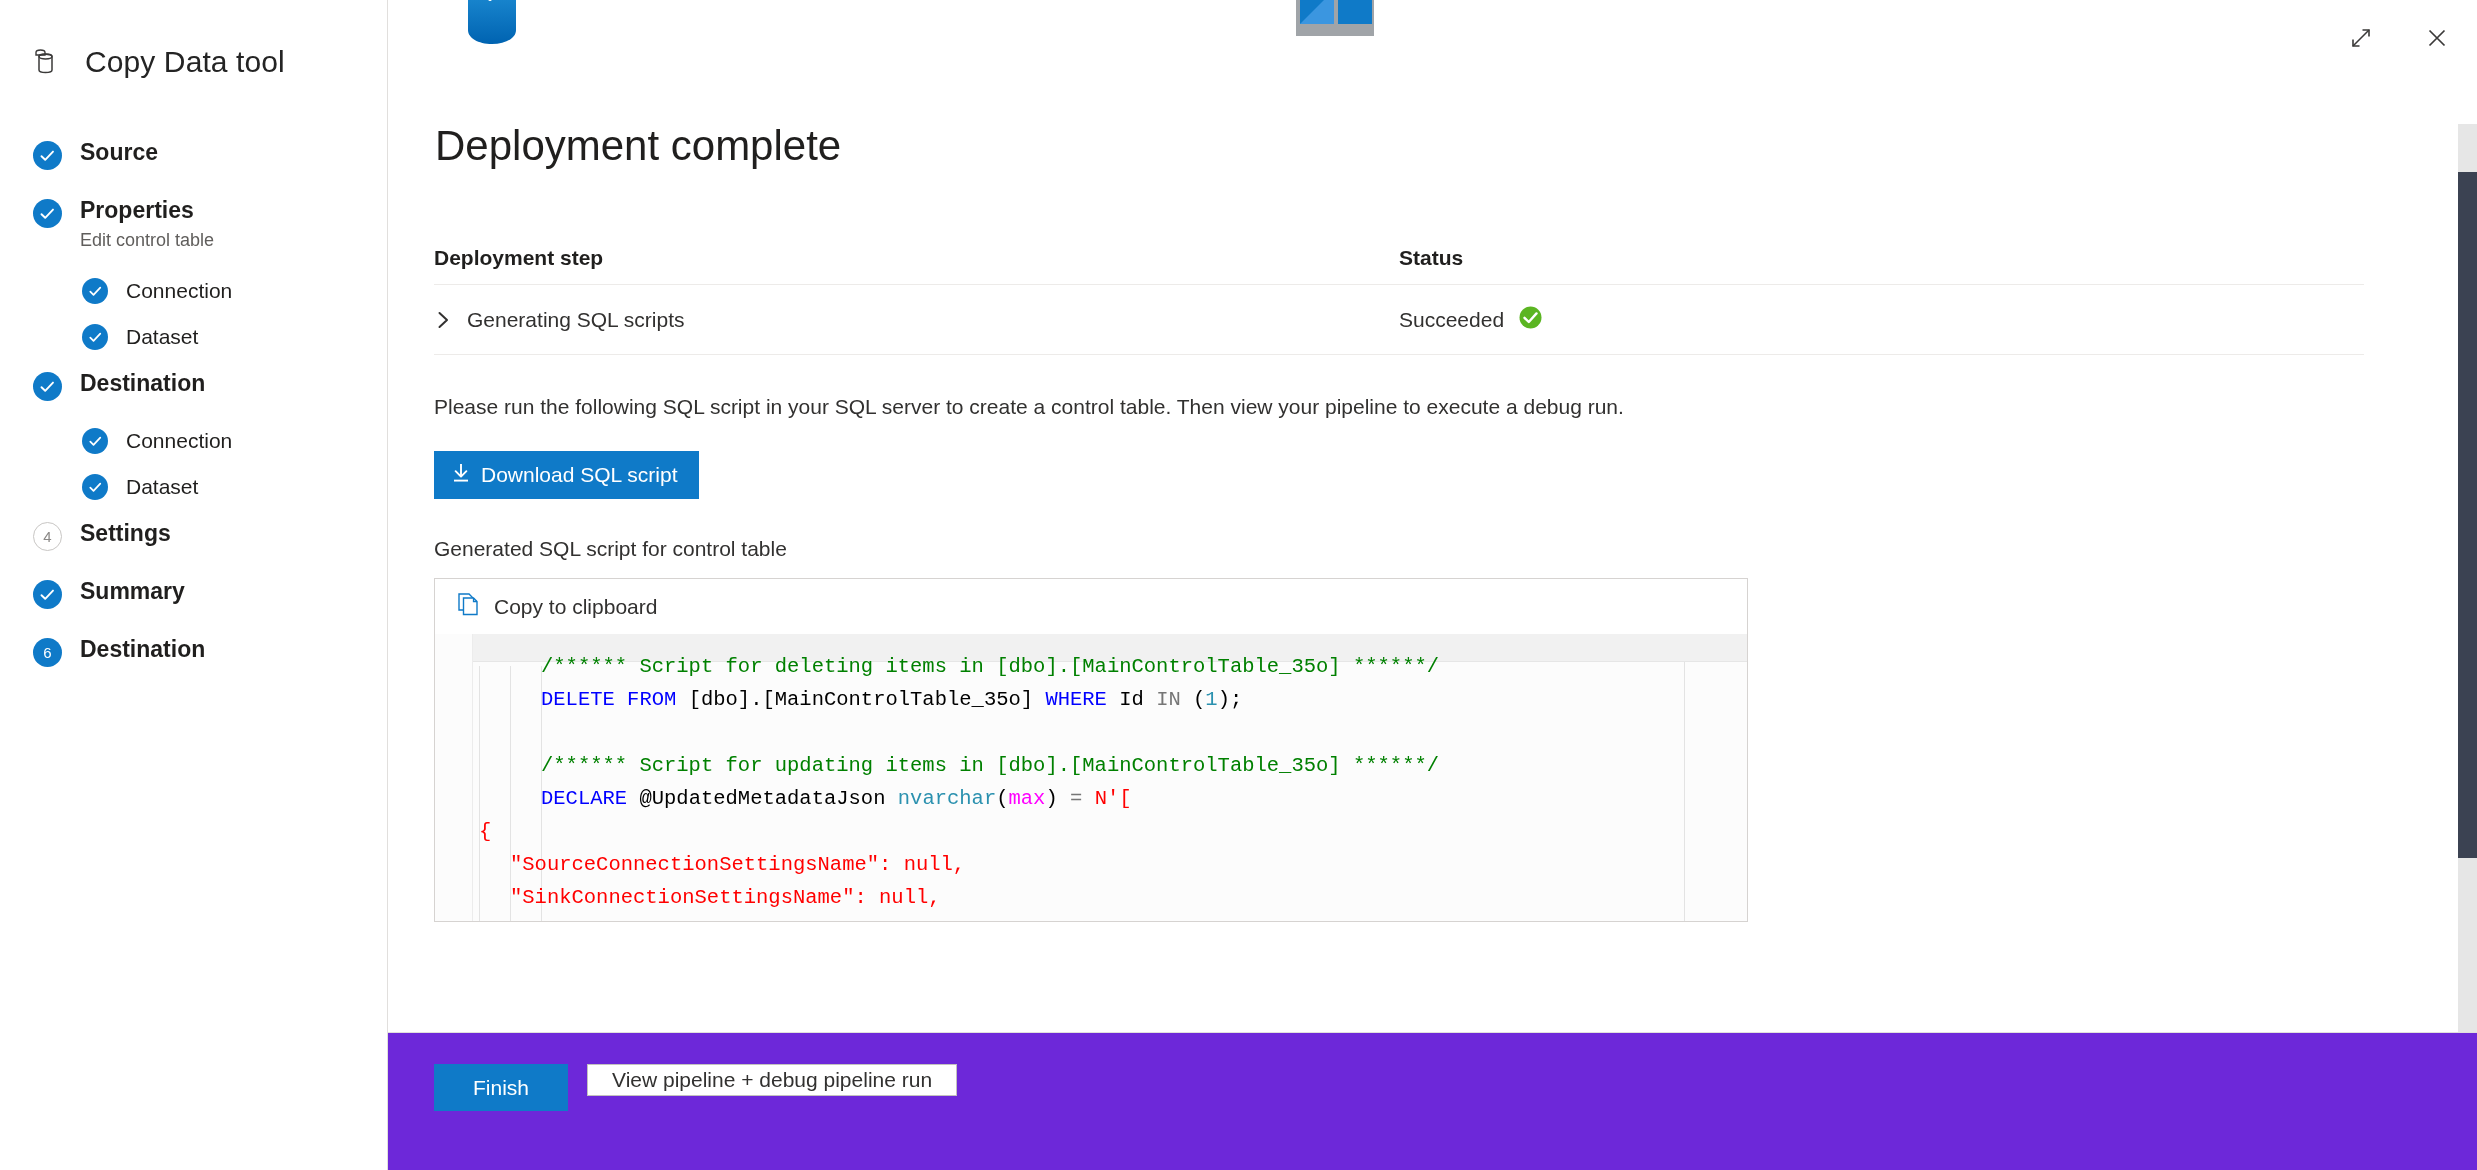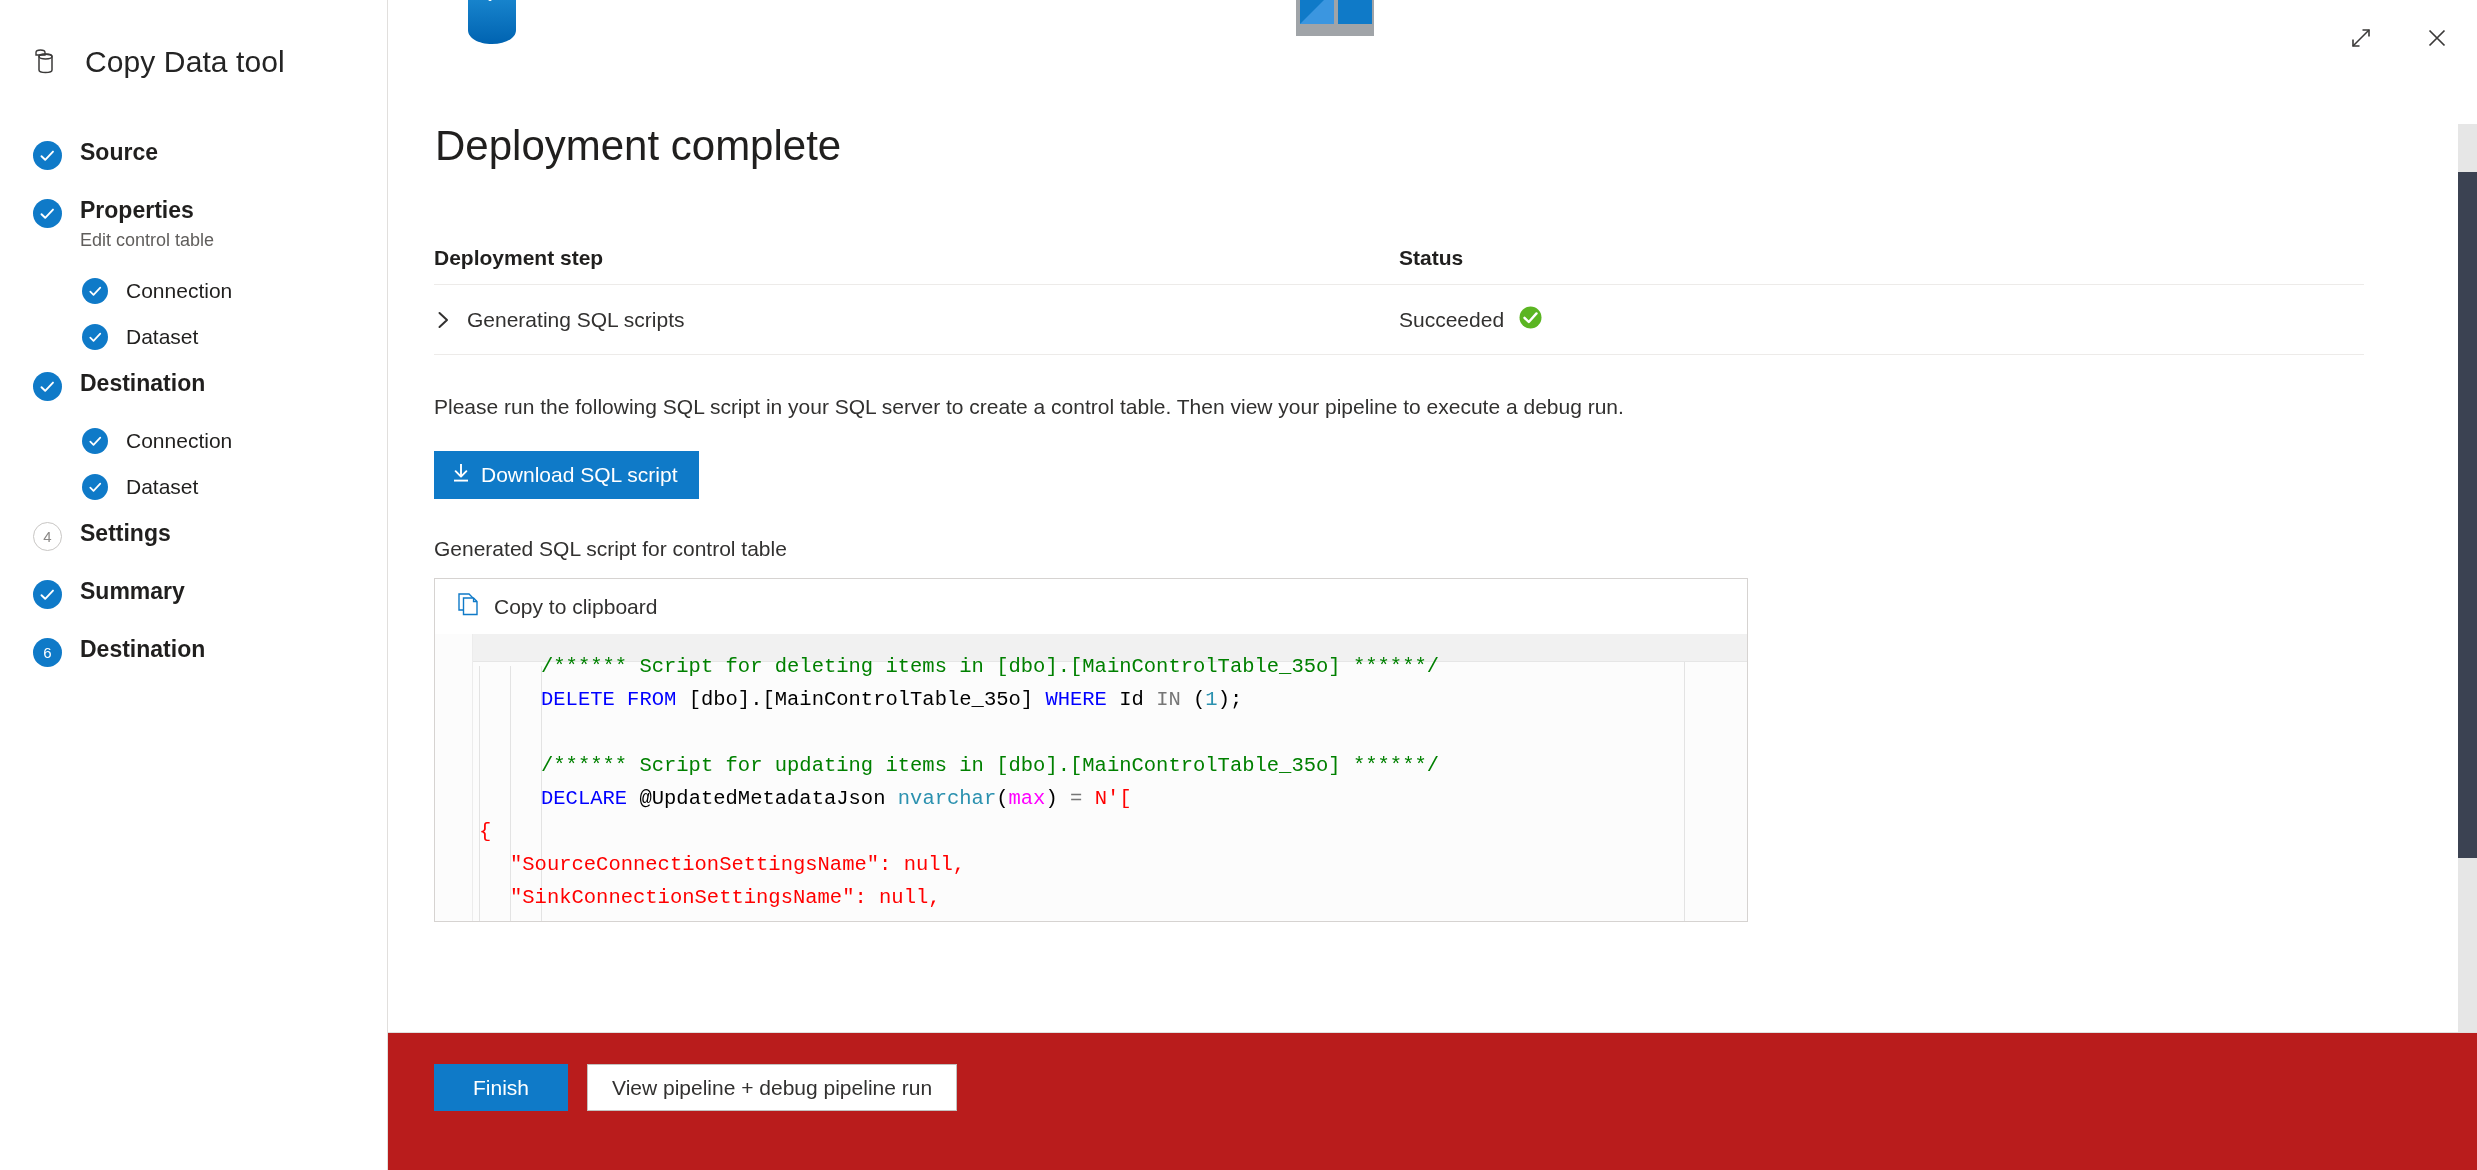--- a/index.html
+++ b/index.html
@@ -359,38 +359,38 @@
   
   .footer {
     flex: 0 0 auto;
     height: 138px;
     border-top: 1px solid #e1dfdd;
     display: flex;
     align-items: flex-start;
     padding-top: 31px;
     padding-left: 46px;
     gap: 19px;
-    background: #b91c1c;
+    background: #6d28d9;
   }
   .btn-primary {
     background: #0f7ac8;
     color: #ffffff;
     border: none;
     height: 47px;
     min-width: 134px;
     padding: 0 18px;
     font-size: 21px;
     font-family: inherit;
     cursor: pointer;
   }
   .btn-secondary {
     background: #ffffff;
     color: #323130;
     border: 1px solid #c3c1bf;
-    height: 47px;
+    height: 32px;
     padding: 0 24px;
     font-size: 21px;
     font-family: inherit;
     cursor: pointer;
   }
 </style>
 </head>
 <body>
 
 <div class="app-root">

